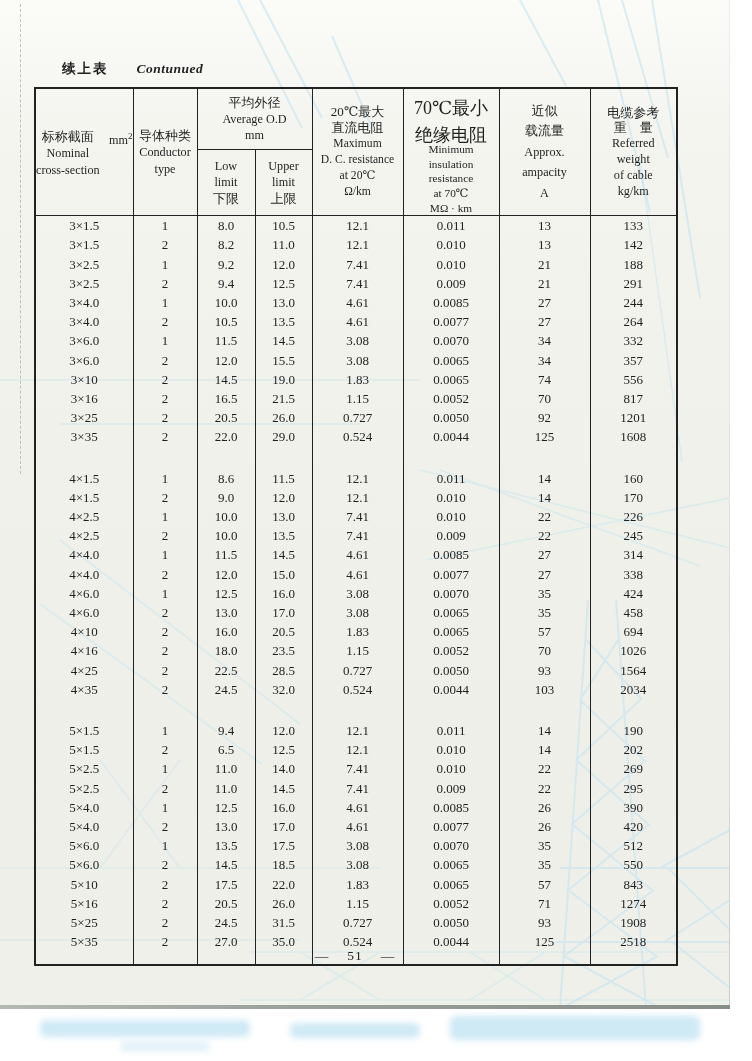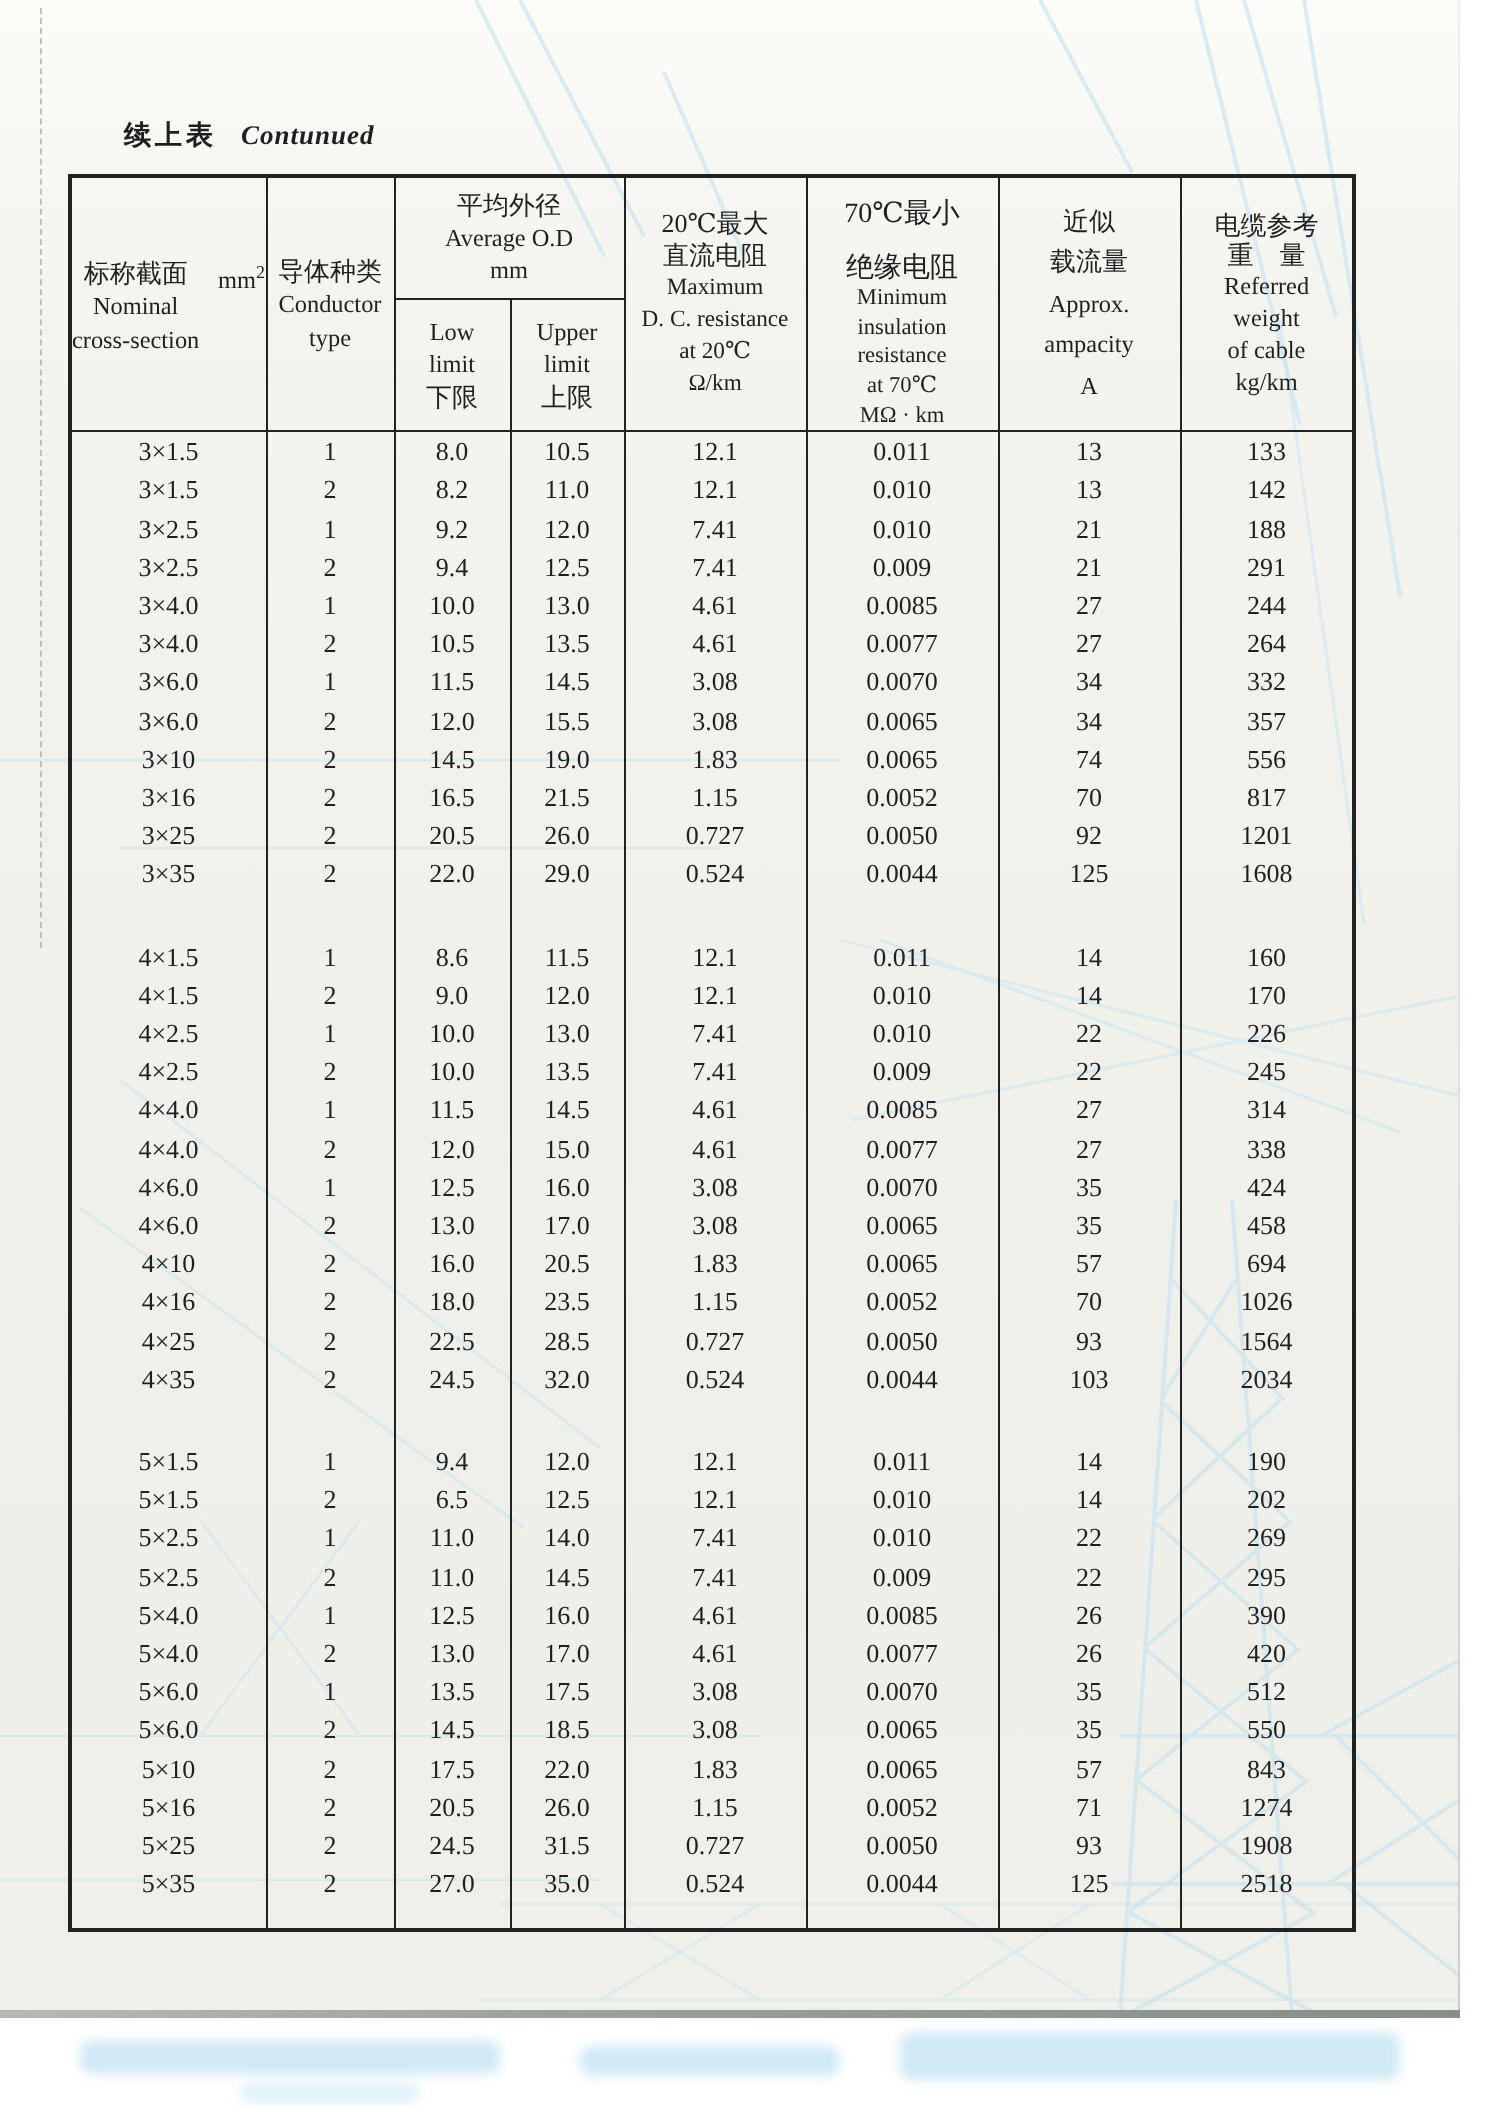--- a/index.html
+++ b/index.html
@@ -24,41 +24,41 @@
   }
   .fold-line{
     position:absolute;left:20px;top:4px;height:470px;width:0;
     border-left:1px dashed #a9ada3;opacity:.7;
   }
   .watermark{position:absolute;left:0;top:0;pointer-events:none;}
   .smudge{position:absolute;background:var(--wm,#cfe8f6);filter:blur(3px);border-radius:6px;opacity:.75;}
 
   .title{position:absolute;left:62px;top:59px;white-space:nowrap;}
   .title-zh{font-weight:bold;font-size:13.5px;letter-spacing:2px;}
-  .title-en{font-style:italic;font-weight:600;font-size:13.5px;margin-left:12px;letter-spacing:.5px;}
+  .title-en{font-style:italic;font-weight:600;font-size:13.5px;margin-left:28px;letter-spacing:.5px;}
 
   table.spec{
     position:absolute;left:34px;top:87px;width:642px;
     border-collapse:collapse;table-layout:fixed;
     background:transparent;
   }
   table.spec, table.spec th, table.spec td{border:1.6px solid #222;}
   table.spec{border-width:2px;}
   table.spec thead th{
     font-weight:normal;text-align:center;vertical-align:middle;padding:0;
   }
   .zh{font-size:13px;}
   .en{font-size:12.2px;}
   .cellflex{display:flex;flex-direction:row;justify-content:space-between;height:100%;box-sizing:border-box;padding:9px 0 7px;}
   .h1 .zh{line-height:17px;} .h1 .en{line-height:17px;}
   .h2 div{line-height:17px;}
   .h3top div{line-height:16px;}
   .hlimit div{line-height:16.5px;}
   .h4 div{line-height:16px;} .h4 .en{font-size:11.6px;}
-  .h5 div{line-height:14.6px;} .h5 .zh{font-size:14px;margin-top:12px;} .h5 .en{font-size:11.3px;}
+  .h5 div{line-height:14.6px;} .h5 .zh{font-size:18px;margin-top:12px;} .h5 .en{font-size:11.3px;}
   .h6 div{line-height:20.5px;}
   .h7 div{line-height:15.8px;}
   tr.hrow1{height:52px;} tr.hrow2{height:56px;}
   tbody.data td{
     border-top:none;border-bottom:none;
     text-align:center;font-size:13px;height:19.2px;line-height:19.2px;
     padding:0;white-space:nowrap;overflow:hidden;
   }
   tbody.data tr.spacer td{height:22px;}
   tbody.data tr.bottom-filler td{height:13px;}
@@ -603,20 +603,23 @@
           <td></td>
           <td></td>
           <td></td>
           <td></td>
           <td></td>
           <td></td>
         </tr>
       </tbody>
   </table>
 
+  <div class="page-number">
+    <span>—</span><span>51</span><span>—</span>
+  </div>
 
   <div class="page-edge-right"></div>
 </div>
 
 <div class="page-edge-bottom"></div>
 
 <div class="smudge" style="left:40px;top:1020px;width:210px;height:17px;"></div>
 <div class="smudge" style="left:290px;top:1023px;width:130px;height:15px;"></div>
 <div class="smudge" style="left:450px;top:1016px;width:250px;height:24px;"></div>
 <div class="smudge" style="left:120px;top:1042px;width:90px;height:9px;opacity:.5;"></div>

